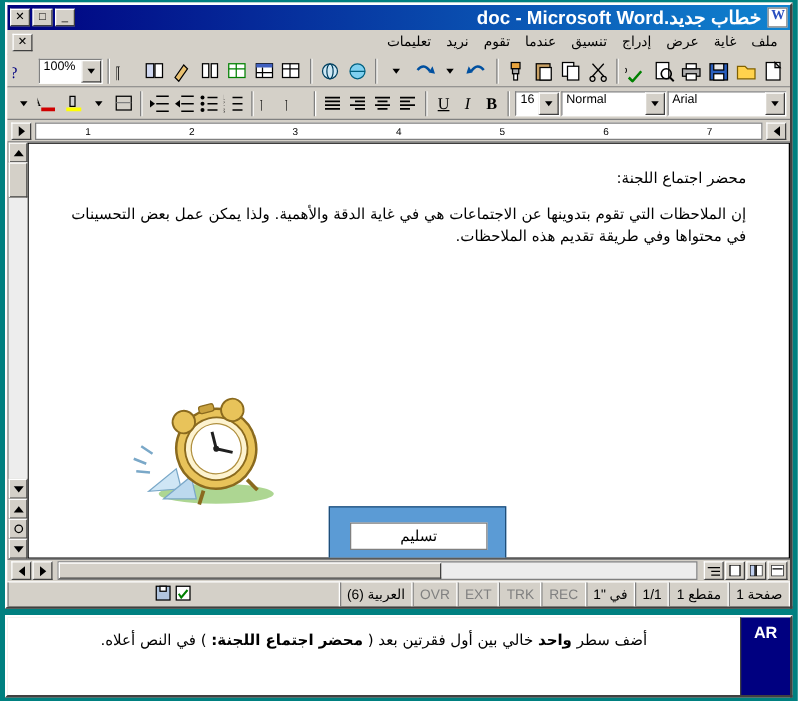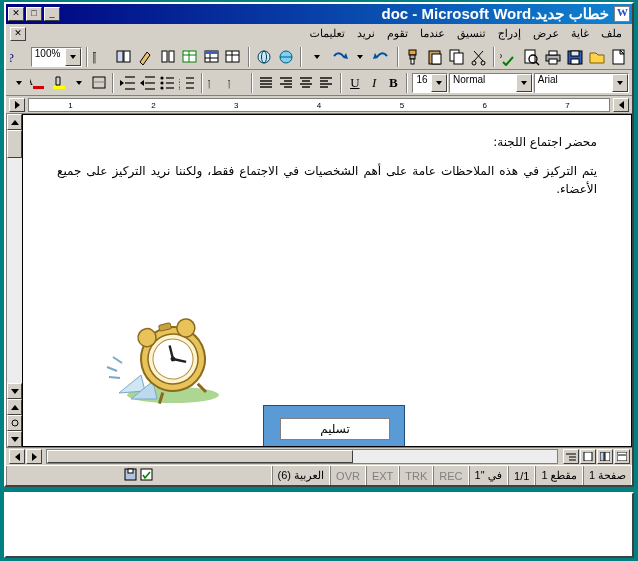--- a/index.html
+++ b/index.html
@@ -707,21 +707,21 @@
       <span>1</span>
     </div>
     <div class="ruler-end" style="left:3px">
       <div class="tri-right"></div>
     </div>
   </div>
 
   <div class="docarea">
     <div class="page">
       <p class="doc-p">محضر اجتماع اللجنة:</p>
-      <p class="doc-p">يتم التركيز في هذه الملاحظات عامة على أهم الشخصيات في الاجتماع فقط، ولكننا نريد التركيز على جميع الأعضاء.</p>
+      <p class="doc-p">إن الملاحظات التي تقوم بتدوينها عن الاجتماعات هي في غاية الدقة والأهمية. ولذا يمكن عمل بعض التحسينات في محتواها وفي طريقة تقديم هذه الملاحظات.</p>
 
       <div class="clipart">
         <svg width="132" height="92" viewBox="0 0 132 92">
           <ellipse cx="72" cy="80" rx="46" ry="8" fill="#9fcf7f" opacity="0.85"></ellipse>
           <path d="M18 78 L40 60 L44 76 Z" fill="#cfe6f5" stroke="#7aa8c8"></path>
           <path d="M30 84 L52 66 L56 84 Z" fill="#bcd9ee" stroke="#7aa8c8"></path>
           <g transform="rotate(-14 72 44)">
             <circle cx="72" cy="44" r="32" fill="#e8c35a" stroke="#8a6a1e" stroke-width="2"></circle>
             <circle cx="72" cy="44" r="25" fill="#fdf3d0" stroke="#8a6a1e" stroke-width="1.5"></circle>
             <circle cx="72" cy="44" r="20" fill="#ffffff" stroke="#b09040"></circle>
@@ -825,15 +825,19 @@
         <svg width="13" height="13">
             <rect x="1" y="1" width="11" height="11" fill="#b0c4de" stroke="#000"></rect>
             <rect x="4" y="1" width="5" height="4" fill="#fff" stroke="#000"></rect>
           </svg>
       </span>
     </div>
   </div>
 </div>
 
 <div class="taskpane">
+  <div class="ar-badge">AR</div>
   <div class="task-body">
+    <div>
+      <span>أضف سطر </span><b>واحد</b><span> خالي بين أول فقرتين بعد ( </span><b>محضر اجتماع اللجنة:</b><span> ) في النص أعلاه.</span>
+    </div>
   </div>
 </div>
 
 </body></html>

